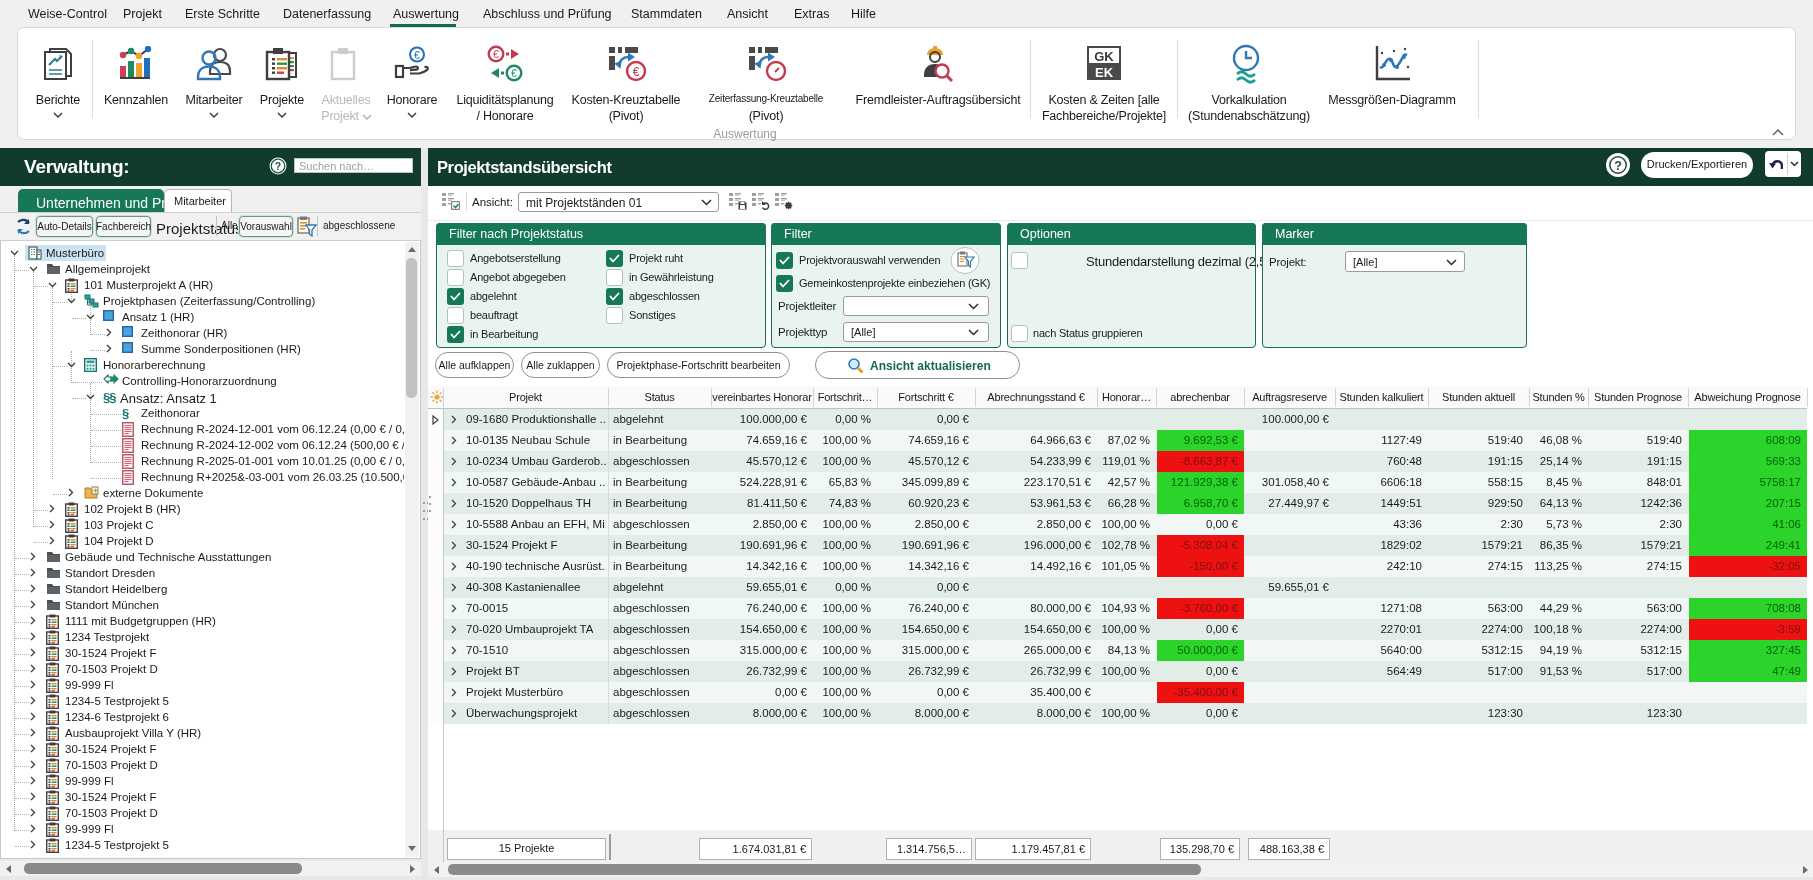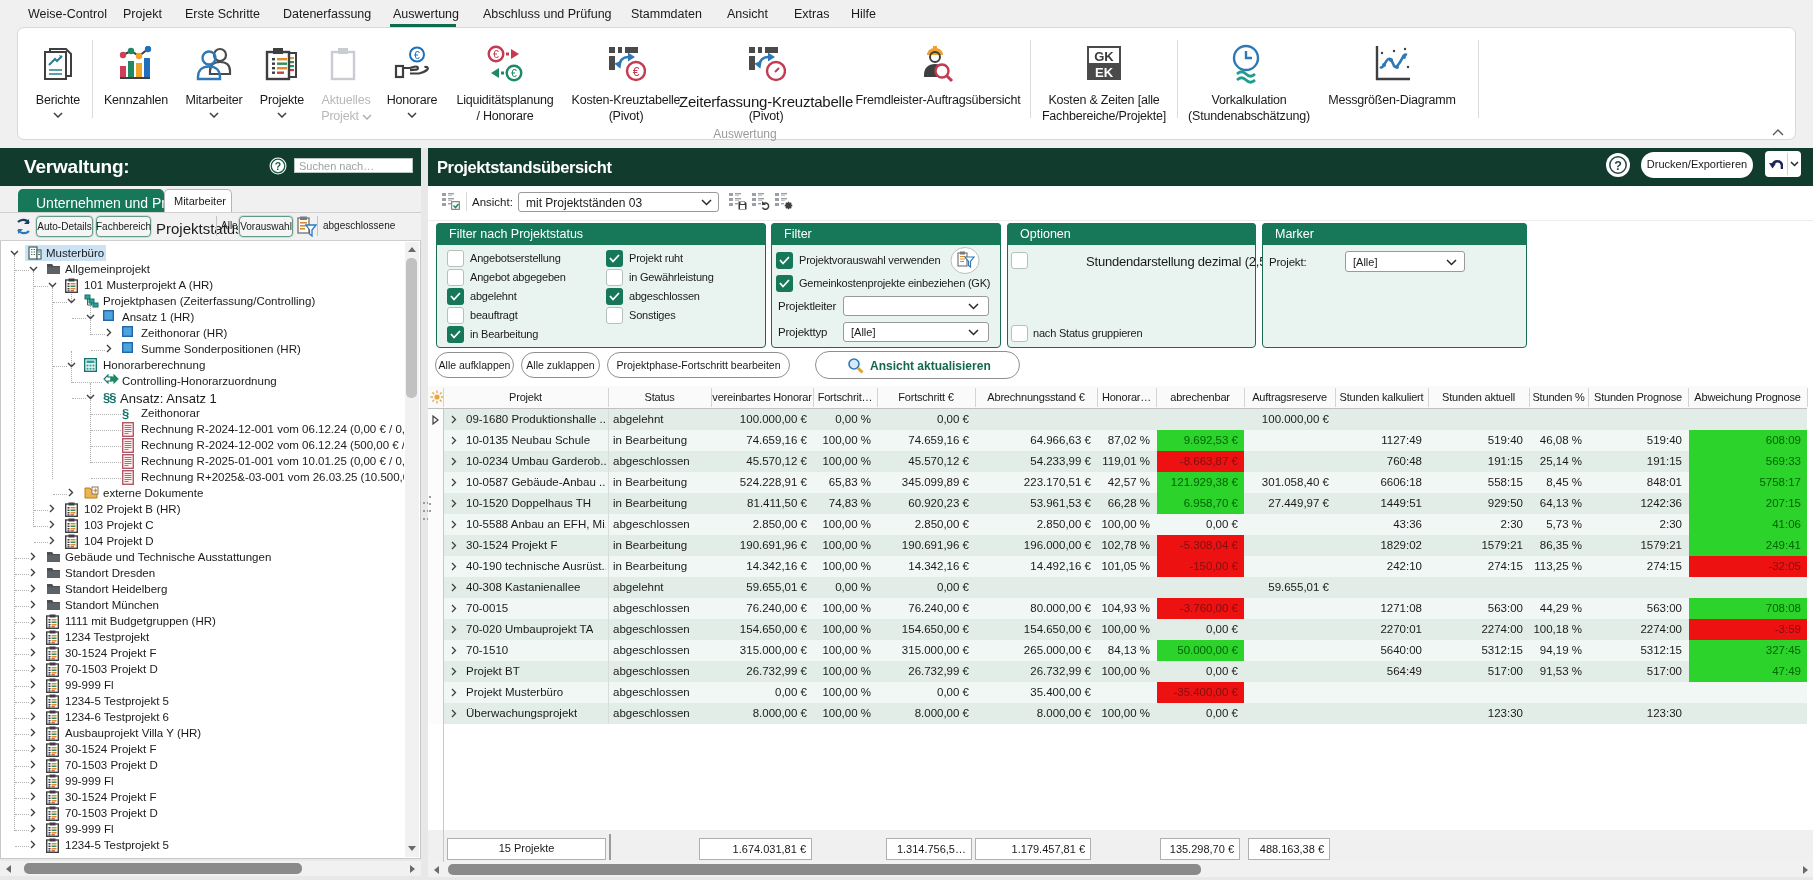--- a/index.html
+++ b/index.html
@@ -134,21 +134,21 @@
 <rect x="3" y="3" width="6" height="6" fill="#4a4a4a"></rect>
 <rect x="3" y="12" width="6" height="14" fill="#4a4a4a"></rect>
 <rect x="12" y="3" width="4" height="6" fill="#4a4a4a"></rect>
 <rect x="19" y="3" width="13" height="6" fill="#4a4a4a"></rect>
 <path d="M13 22c0-5 4-9 9-9" fill="none" stroke="#2e78b8" stroke-width="2.6"></path>
 <path d="M22 8.5l7 4.5-7 4.5z" fill="#2e78b8"></path>
 <path d="M9 18l4 7 4-7z" fill="#2e78b8" transform="rotate(-20 13 21)"></path>
 <circle cx="30" cy="27" r="9" fill="#fff" stroke="#c43a50" stroke-width="2.4"></circle>
 <path d="M33 24l-4 4" stroke="#c43a50" stroke-width="2" fill="none"></path>
 </svg>
-<div class="txt" style="left:766px;top:93px;transform:translateX(-50%);font-size:15px;letter-spacing:-0.2px;color:#1a1a1a">Zeiterfassung-Kreuztabelle</div>
+<div class="txt" style="left:766px;top:93px;transform:translateX(-50%);font-size:10px;letter-spacing:-0.2px;color:#1a1a1a">Zeiterfassung-Kreuztabelle</div>
 <div class="txt" style="left:766px;top:109px;transform:translateX(-50%);font-size:12.5px;letter-spacing:-0.2px;color:#1a1a1a">(Pivot)</div>
 <svg class="abs" style="left:916px;top:45px" width="38" height="38" viewBox="0 0 38 38">
 <path d="M11 10c0-4 3-7 8-7s8 3 8 7z" fill="#eda12f"></path>
 <rect x="17" y="1" width="4" height="4" fill="#eda12f"></rect>
 <circle cx="19" cy="12" r="5" fill="none" stroke="#3f3f3f" stroke-width="2"></circle>
 <path d="M8 30c0-7 4-11 11-11s11 4 11 11v2H8z" fill="#3f3f3f"></path>
 <circle cx="26" cy="26" r="6.5" fill="#fff" stroke="#c43a50" stroke-width="2.4"></circle>
 <path d="M31 31l5 5" stroke="#c43a50" stroke-width="3"></path>
 </svg>
 <div class="txt" style="left:938px;top:93px;transform:translateX(-50%);font-size:12.5px;letter-spacing:-0.2px;color:#1a1a1a">Fremdleister-Auftragsübersicht</div>
@@ -836,21 +836,21 @@
     <rect x="7" y="7" width="6" height="1.4" fill="#9aa0a6"></rect>
     <rect x="7" y="8.8" width="4" height="1.2" fill="#c0c4c8"></rect>
 <rect x="1" y="12" width="4" height="3" fill="#9aa0a6"></rect>
     <rect x="7" y="12" width="6" height="1.4" fill="#9aa0a6"></rect>
 <rect x="10" y="10" width="9" height="9" fill="#fff"></rect>
     <rect x="10.7" y="10.7" width="7.6" height="7.6" fill="none" stroke="#6a6a6a"></rect>
     <path d="M12.5 14.5l2 2 3-3.5" stroke="#1d8a63" stroke-width="1.6" fill="none"></path>
   </svg>
 <div class="txt" style="left:472px;top:196px;font-size:11.5px;color:#1a1a1a">Ansicht:</div>
 <div class="abs" style="left:518px;top:192px;width:201px;height:20px;background:#fff;border:1px solid #9a9a9a;border-radius:3px"></div>
-<div class="txt" style="left:526px;top:196px;font-size:12px;color:#1a1a1a">mit Projektständen 03</div>
+<div class="txt" style="left:526px;top:196px;font-size:12px;color:#1a1a1a">mit Projektständen 01</div>
 <div class="abs" style="left:466px;top:192px;width:1px;height:19px;background:#d8d8d8"></div>
 <svg class="abs" style="left:701px;top:199px" width="11" height="7" viewBox="0 0 11 7">
     <path d="M1 1l4.5 4.5L10 1" fill="none" stroke="#2a2a2a" stroke-width="1.5"></path>
   </svg>
 <svg class="abs" style="left:728px;top:191px" width="20" height="20" viewBox="0 0 20 20">
 <rect x="1" y="2" width="4" height="3" fill="#9aa0a6"></rect>
     <rect x="7" y="2" width="6" height="1.4" fill="#9aa0a6"></rect>
     <rect x="7" y="3.8" width="4" height="1.2" fill="#c0c4c8"></rect>
 <rect x="1" y="7" width="4" height="3" fill="#9aa0a6"></rect>
     <rect x="7" y="7" width="6" height="1.4" fill="#9aa0a6"></rect>

